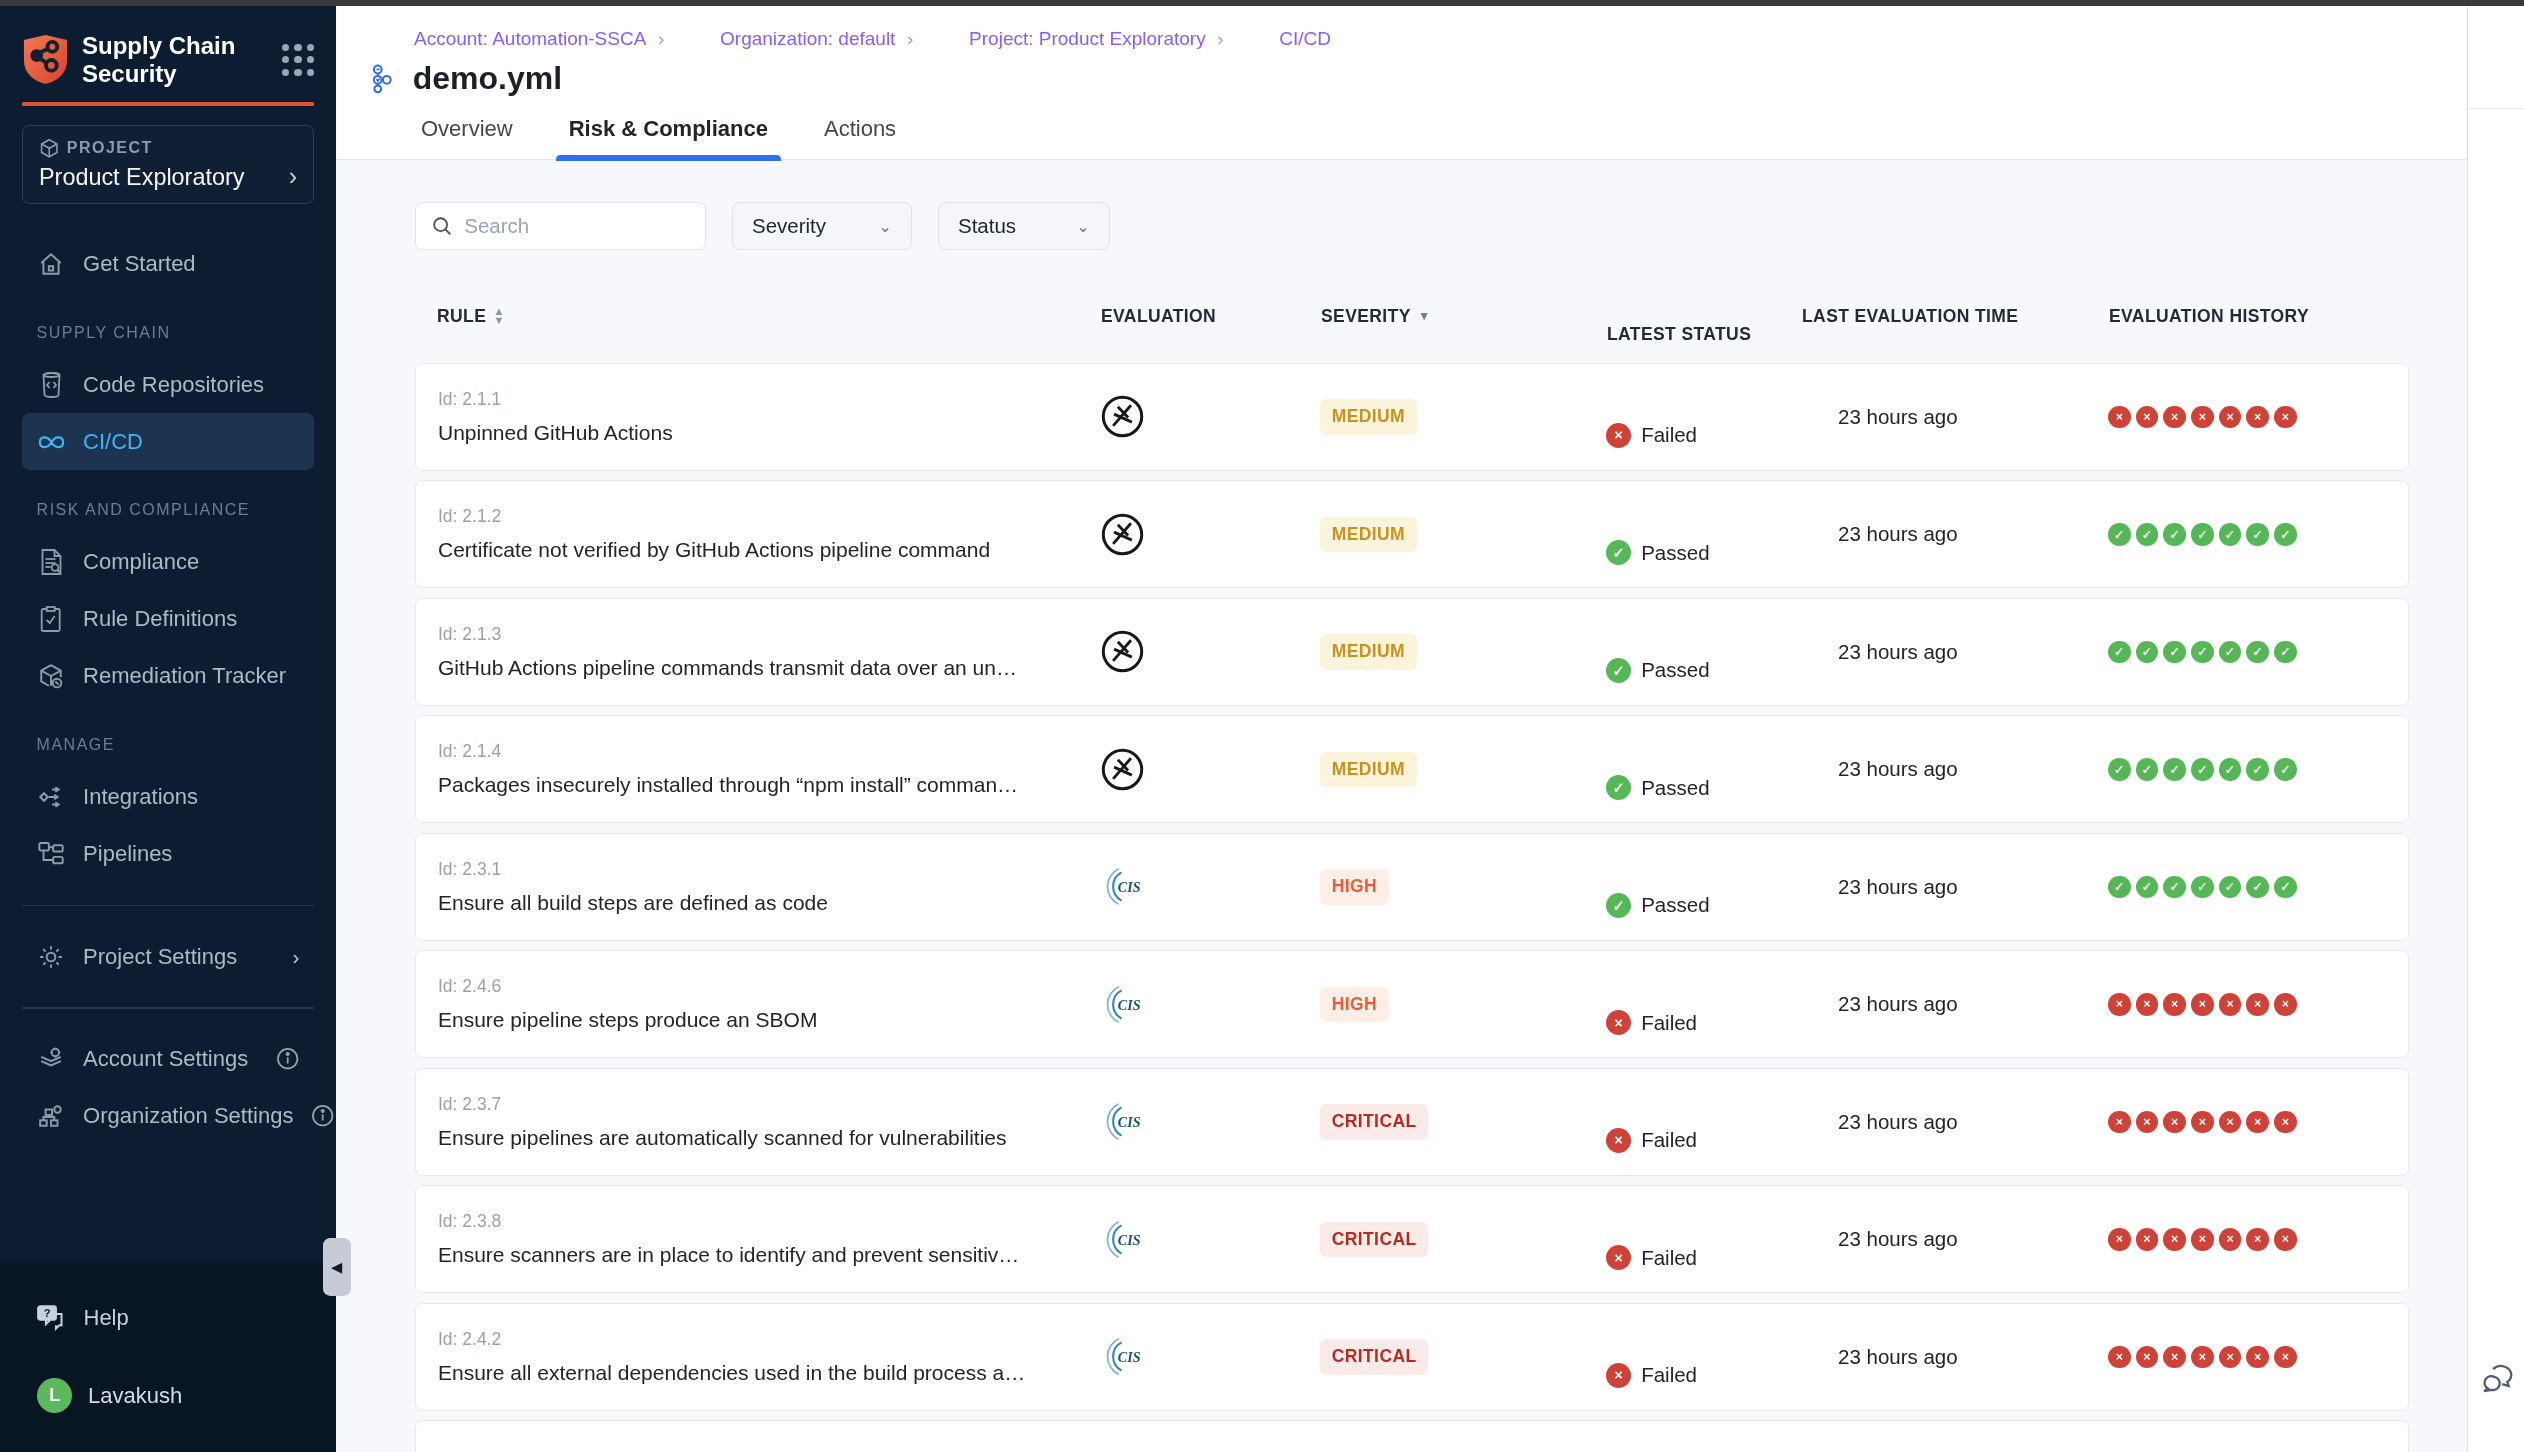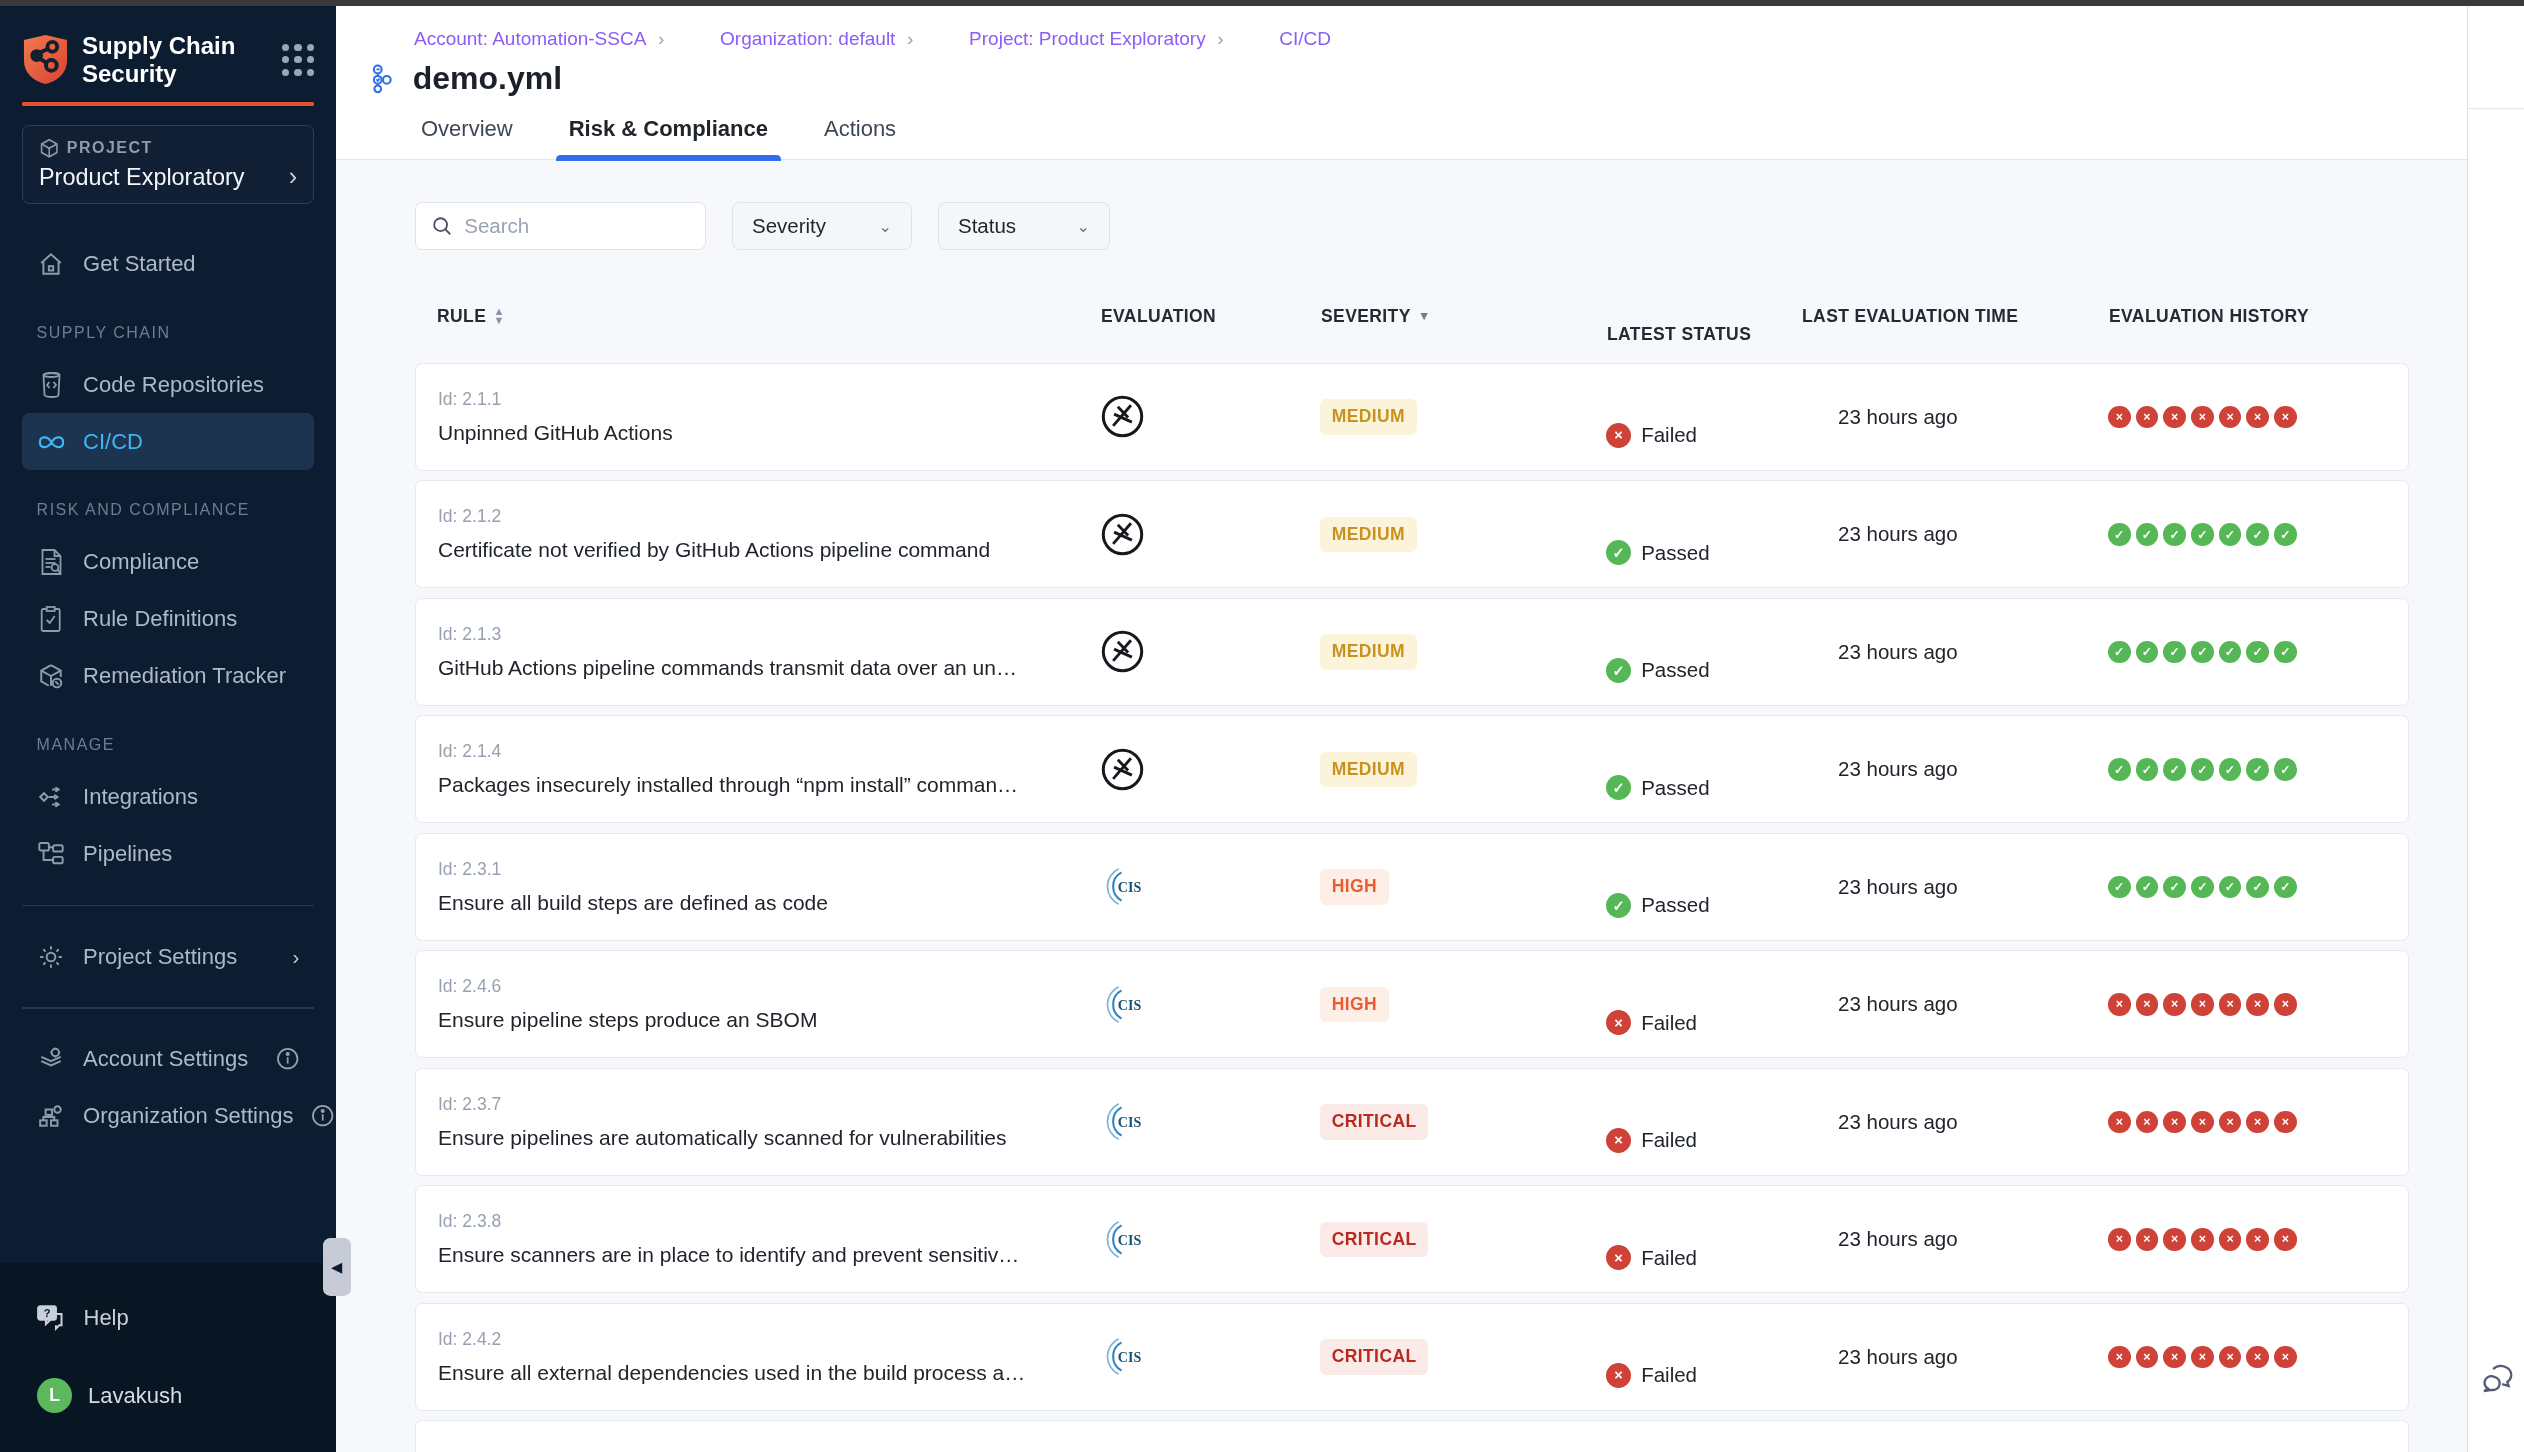--- a/index.html
+++ b/index.html
@@ -76,21 +76,21 @@
   .col-history { flex:0 0 300px; }
   .th-inner { display:inline-flex; align-items:center; gap:7.3px; cursor:pointer; }
   .sort-stack { display:flex; flex-direction:column; line-height:9.5px; font-size:11px; color:#8C95A5; }
   .sort-down { font-size:12.4px; color:#717C8C; }
 
   .cards { margin-top:17.5px; display:flex; flex-direction:column; gap:9.5px; }
   .card { height:108px; background:#fff; border:1.5px solid #E5E8EF; border-radius:7.3px; display:flex; align-items:center; }
   .rule-cell { display:flex; flex-direction:column; gap:11px; justify-content:center; }
   .rule-id { font-size:17.5px; color:#97A0B0; }
   .rule-name { font-size:21px; color:#20252D; white-space:nowrap; overflow:hidden; text-overflow:ellipsis; padding-right:7.3px; }
-  .std-wrap { display:flex; align-items:flex-end; }
+  .std-wrap { display:flex; align-items:flex-end;font-style:italic; }
 
   .badge { display:inline-block; font-size:17.5px; font-weight:bold; letter-spacing:0.4px; padding:7.3px 11.7px; border-radius:5.8px; }
   .sev-medium { color:#C9921E; background:#FCF3DB; }
   .sev-high { color:#EC5B33; background:#FDEFE5; }
   .sev-critical { color:#B82A20; background:#FAEBE9; }
 
   .status-cell { display:flex; align-items:center; gap:10.2px; font-size:20.5px; color:#20252D; }
   .dot { border-radius:50%; display:inline-flex; align-items:center; justify-content:center; color:#fff; font-weight:bold; flex:0 0 auto; }
   .status-ic { width:25px; height:25px; font-size:14.6px; }
   .hist-dot { width:22.6px; height:22.6px; font-size:12.4px; }

